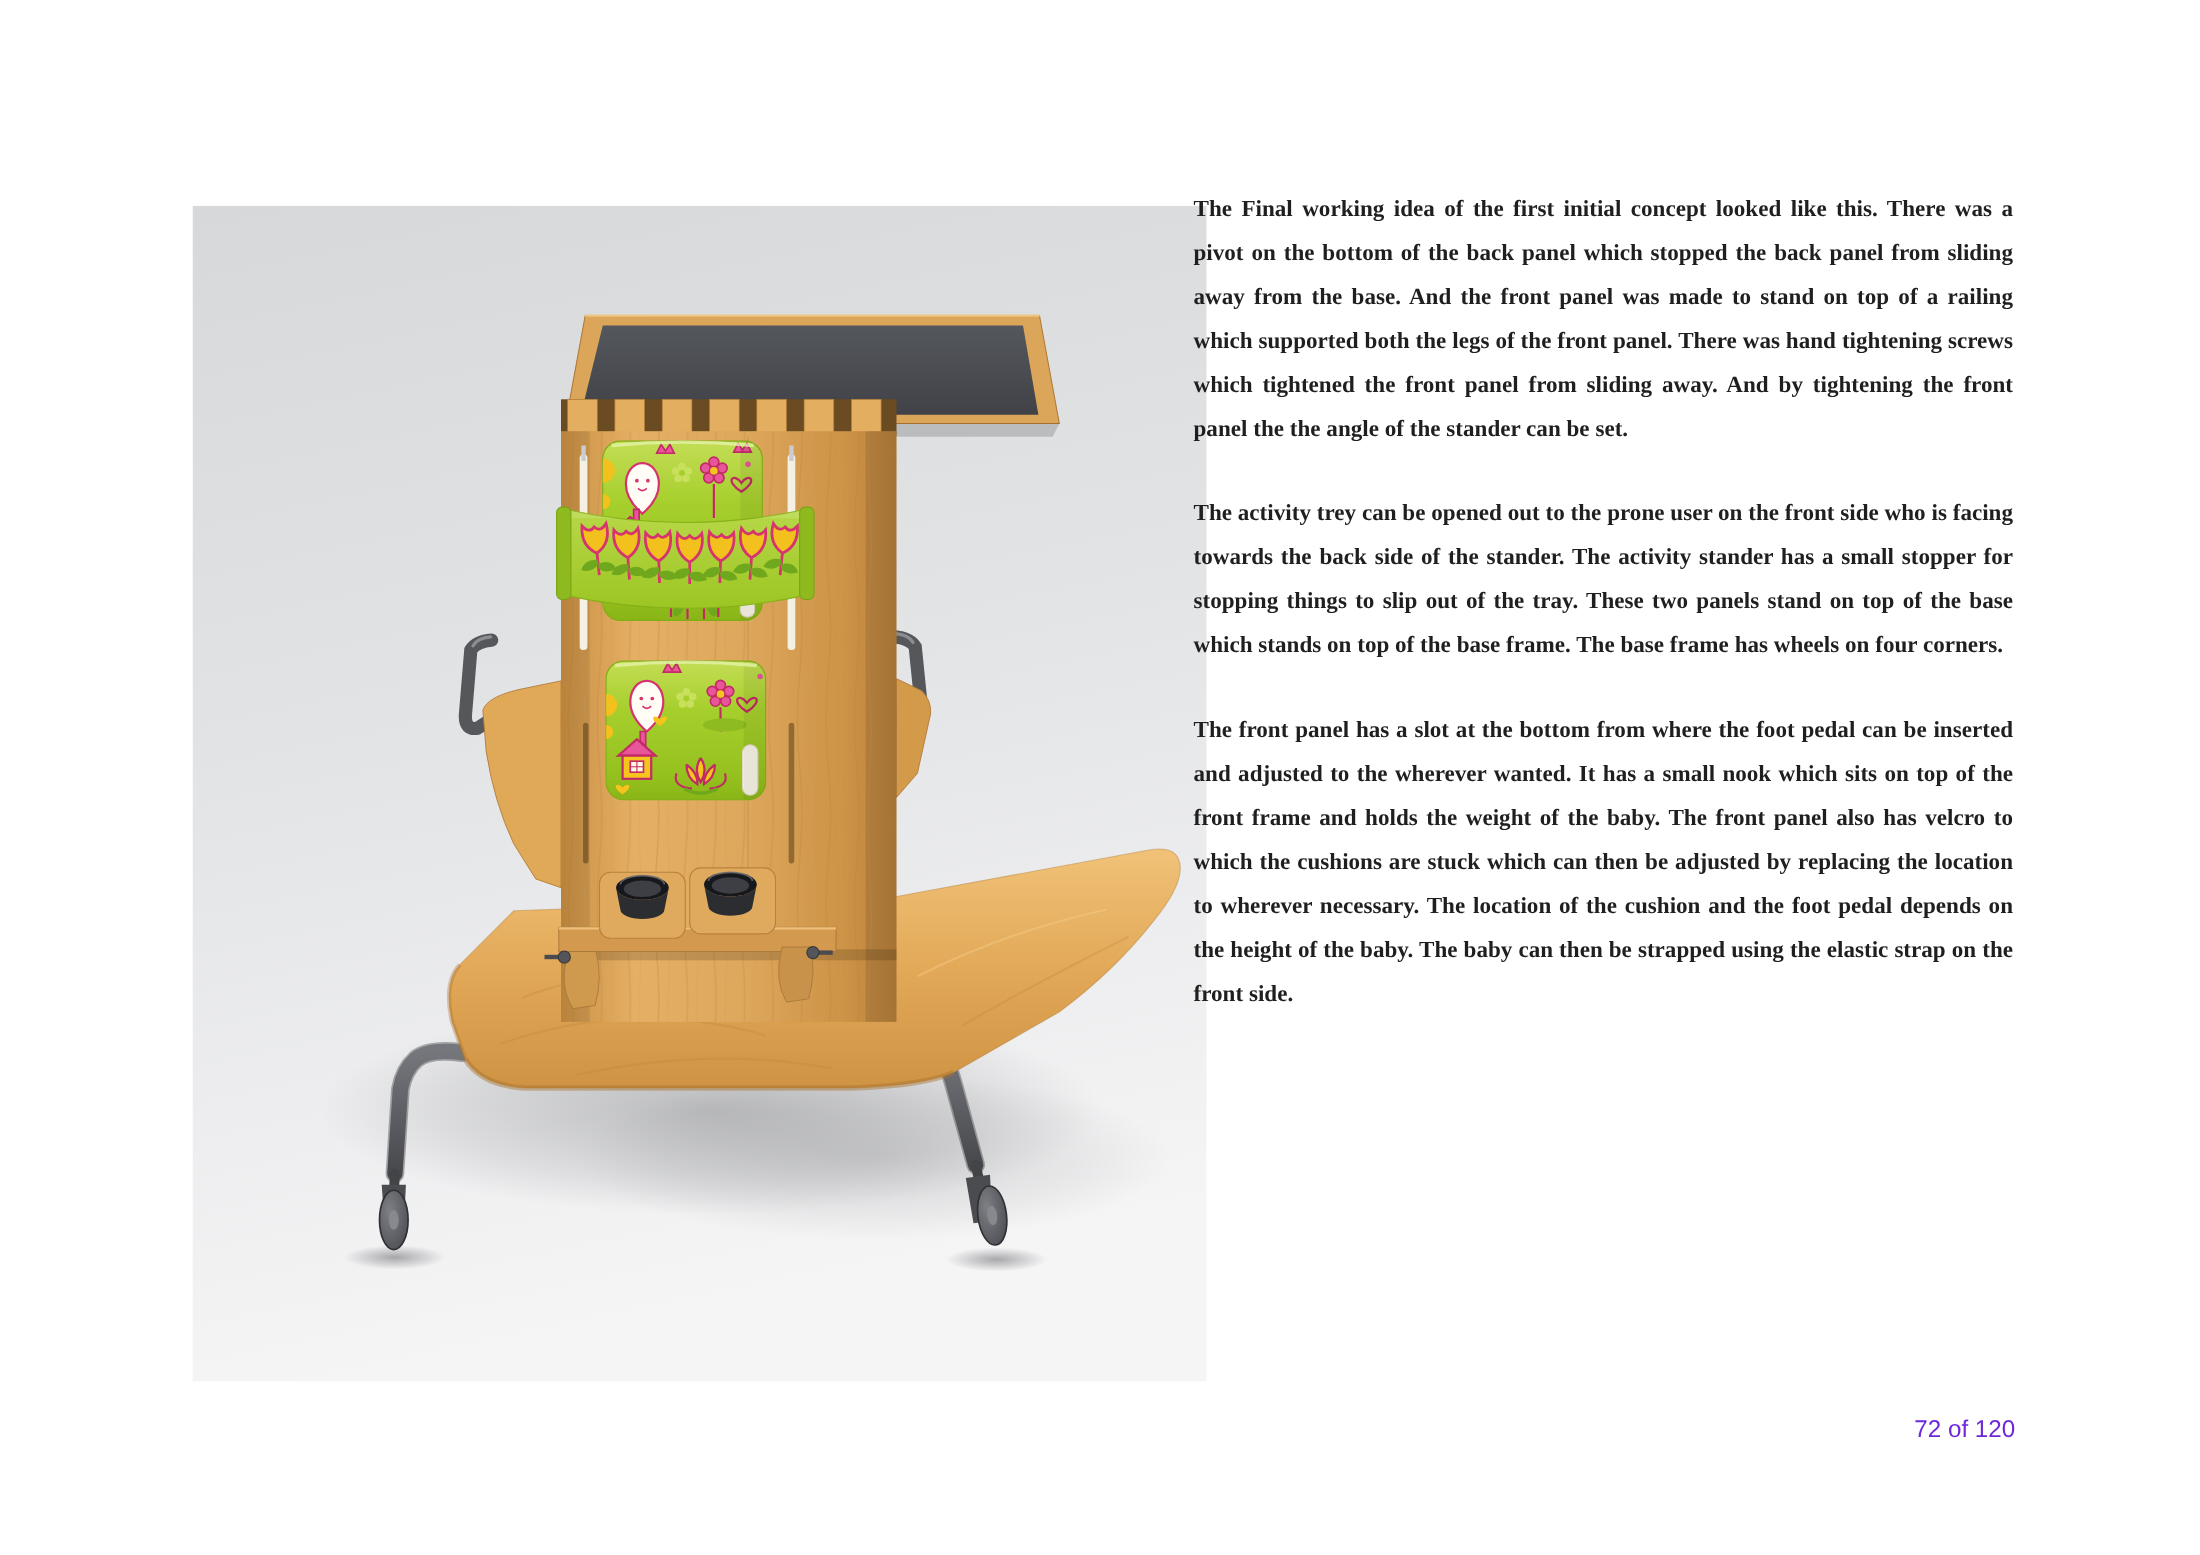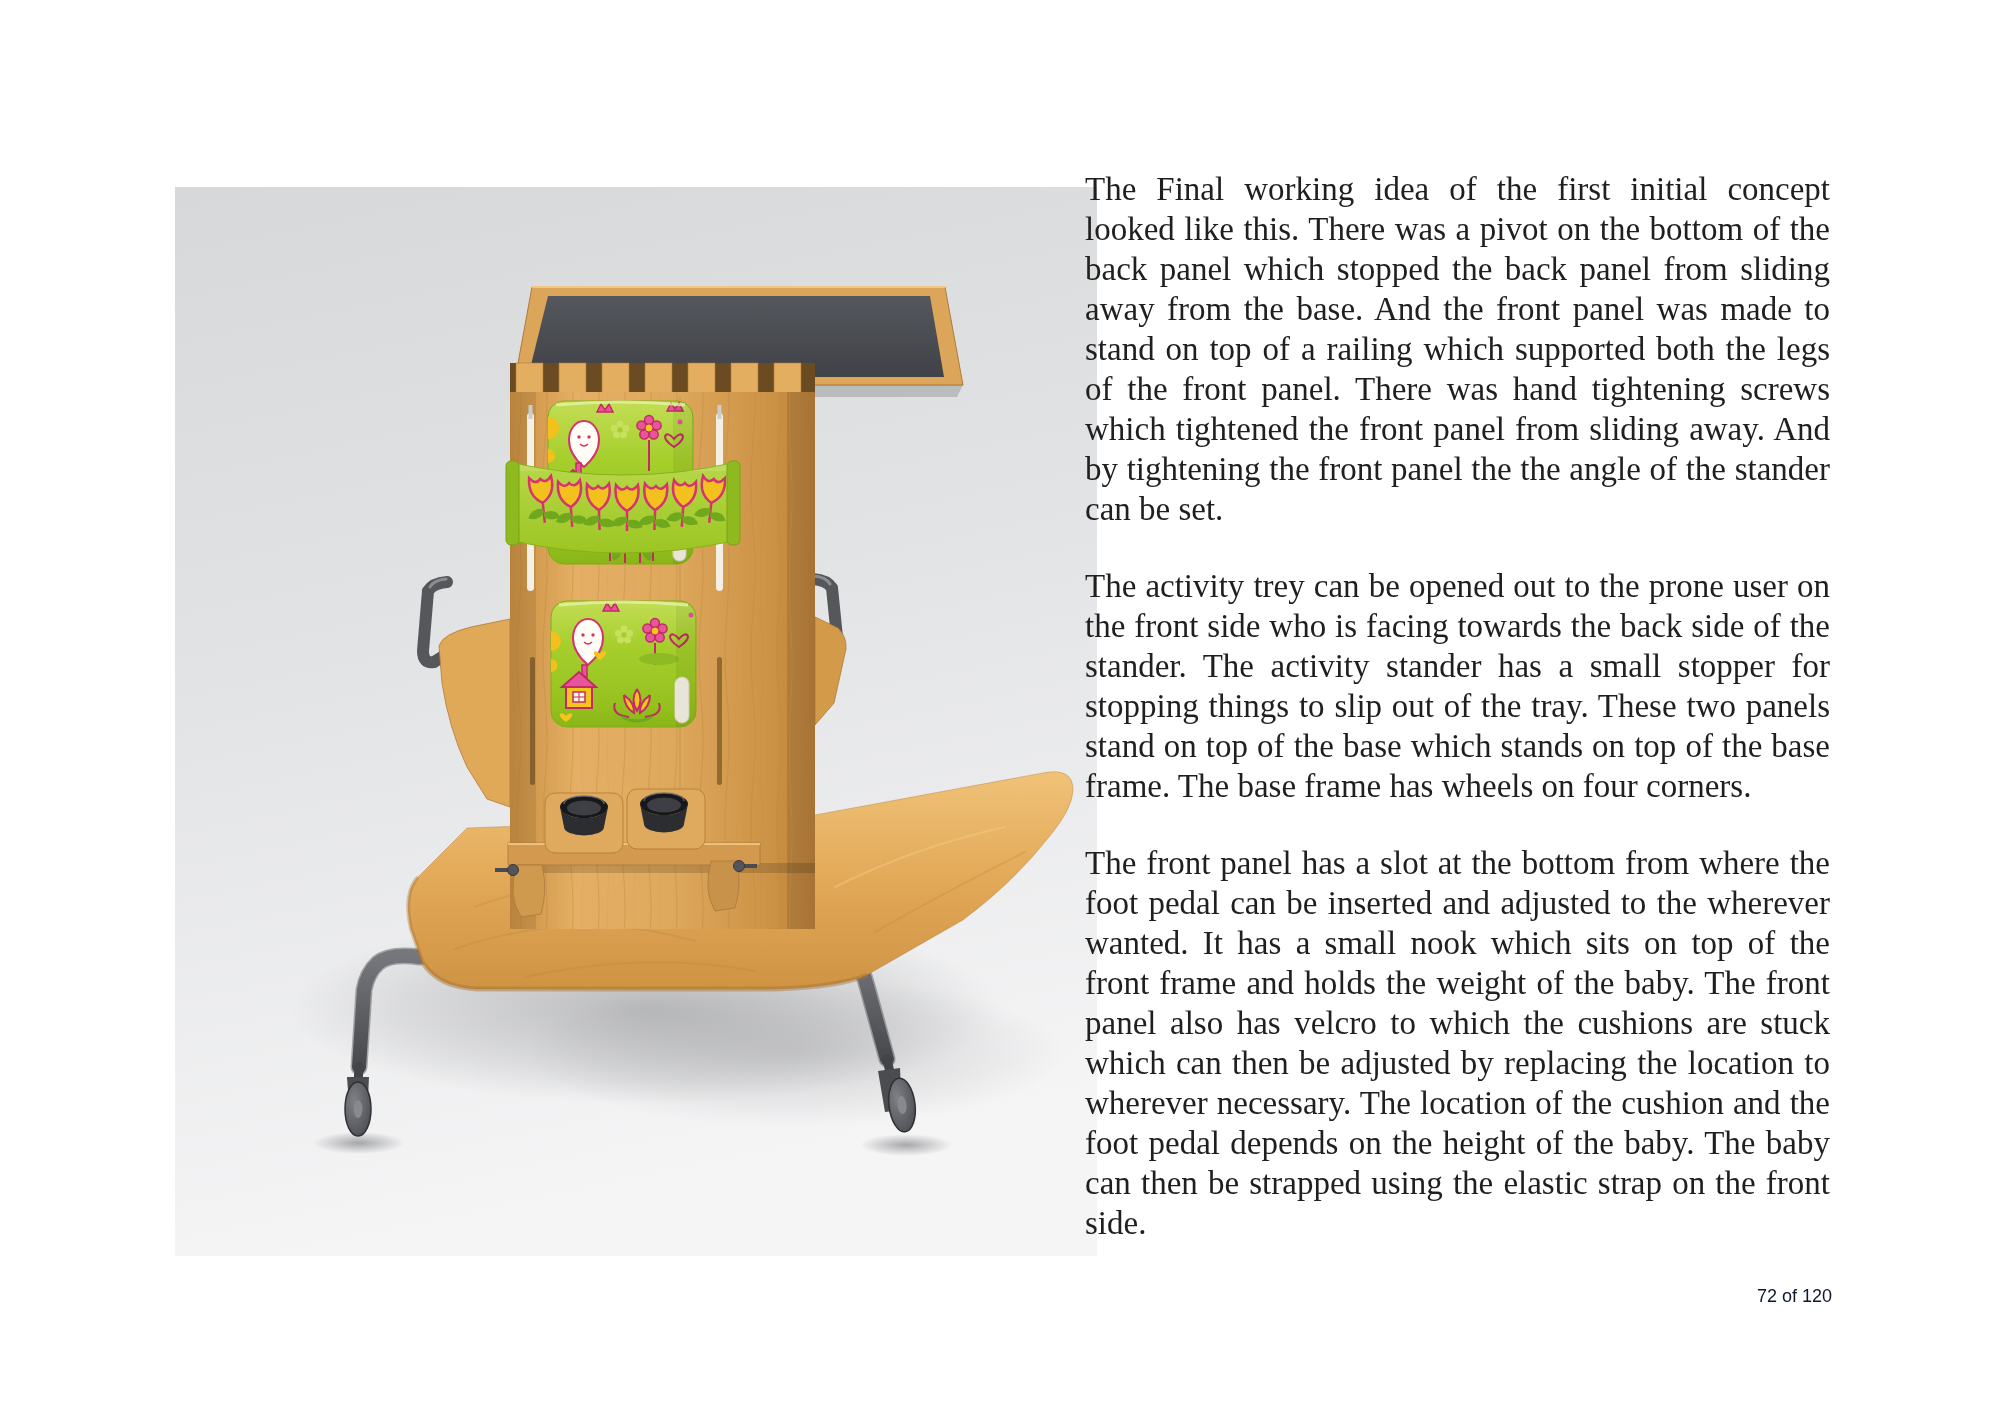--- a/index.html
+++ b/index.html
@@ -6,28 +6,28 @@
   body{
     width:2000px;height:1414px;position:relative;background:#ffffff;
     font-family:"Liberation Serif", serif; overflow:hidden;
   }
   .figure-box{
     position:absolute; left:135px; top:171px; width:922px; height:1069px;
   }
   .figure-box svg{display:block;width:100%;height:100%;}
   .text-col{
     position:absolute; left:1085px; top:169px; width:745px;
-    font-size:33px; line-height:40px; color:#1f1f1f;
-    text-align:justify; text-justify:inter-word;
+    font-size:21px; line-height:40px; color:#1f1f1f;
+    text-align:justify; text-justify:inter-word;font-weight:bold;
   }
   .text-col p{margin:0 0 37px 0;}
   .page-number{
     position:absolute; top:1286px; right:168px;
     font-family:"Liberation Sans", sans-serif;
-    font-size:18px; color:#0f172a;
+    font-size:22px; color:#6d28d9;
   }
 </style>
 </head>
 <body>
 
 <figure class="figure-box">
   <svg viewBox="0 0 922 1069" xmlns="http://www.w3.org/2000/svg">
     <defs>
       <linearGradient id="bgG" x1="0" y1="0" x2="0.18" y2="1">
         <stop offset="0" stop-color="#d7d8da"></stop>

